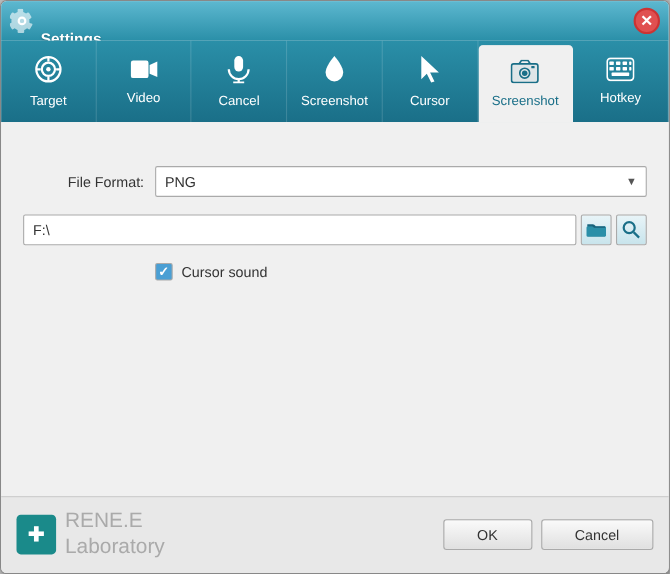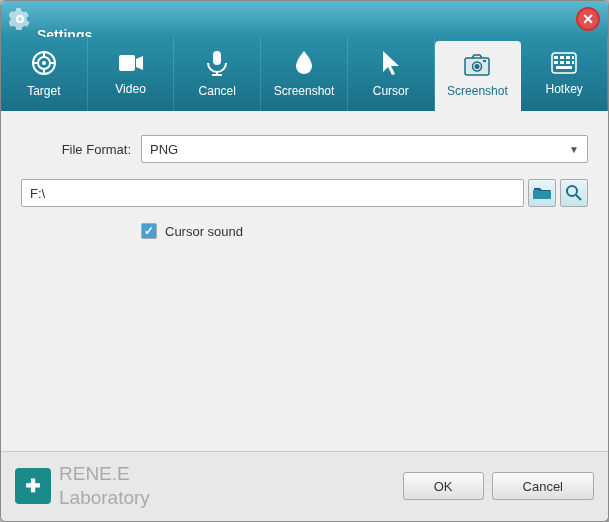--- a/index.html
+++ b/index.html
@@ -96,21 +96,21 @@
     }
     .tab-label {
       font-size: 12px;
       font-weight: 400;
     }
 
     
     .content {
       flex: 1;
       background: #f0f0f0;
-      padding: 24px 20px;
+      padding: 40px 20px;
       display: flex;
       flex-direction: column;
       gap: 16px;
     }
 
     
     .form-row {
       display: flex;
       align-items: center;
       gap: 10px;

